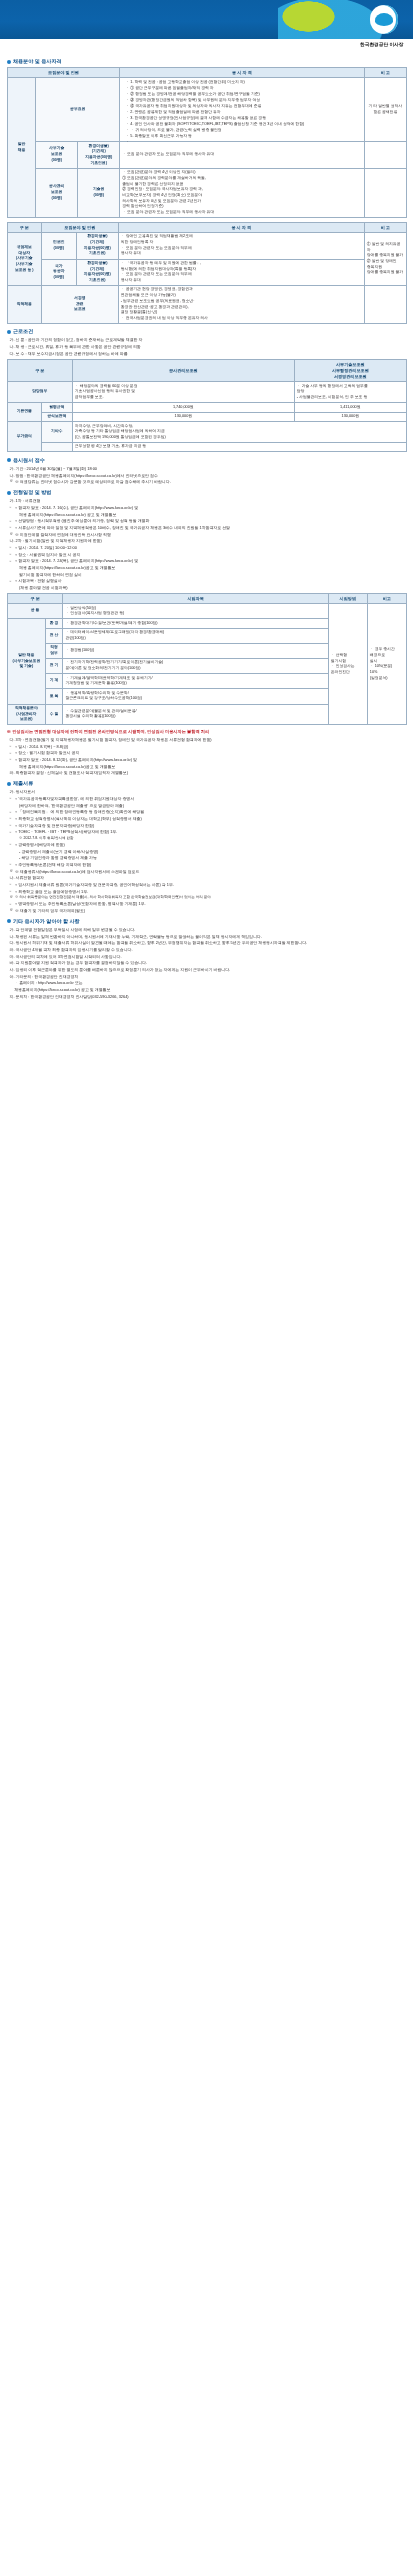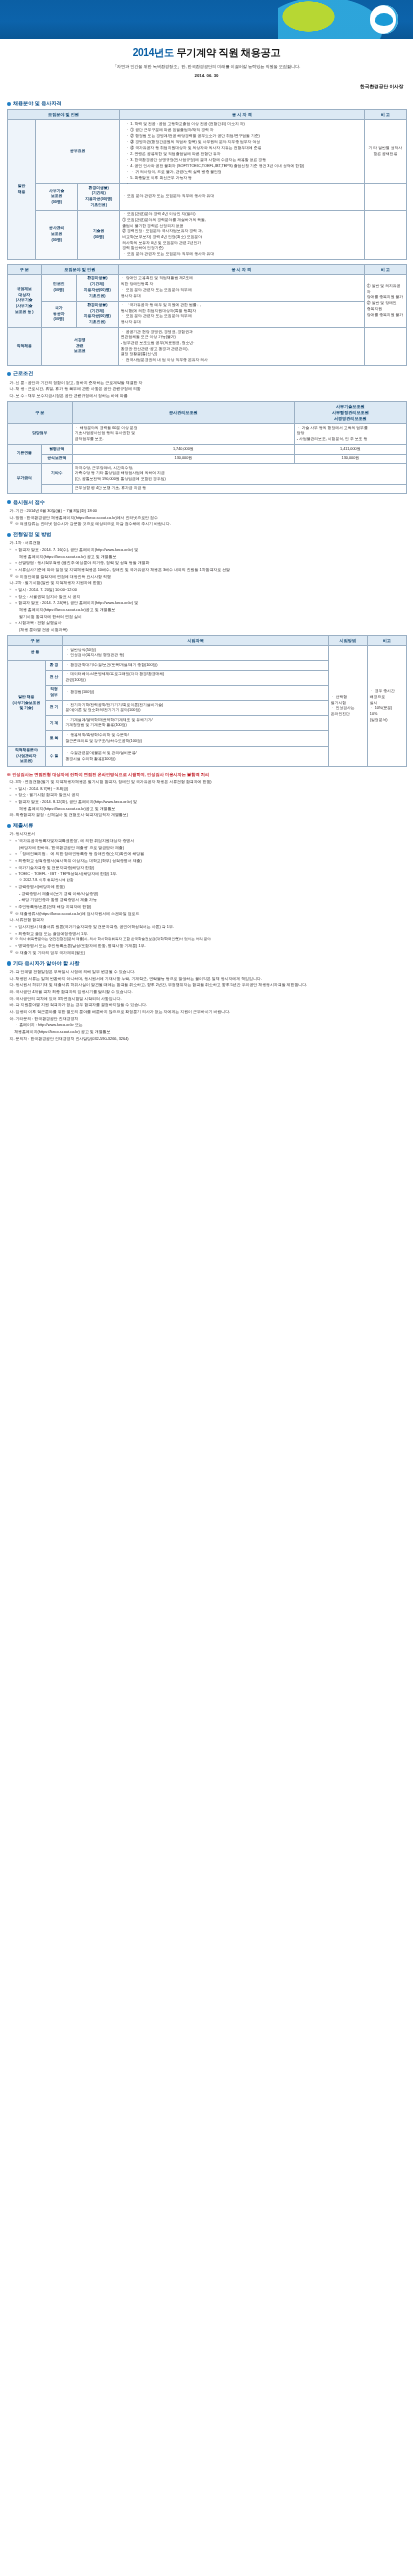--- a/index.html
+++ b/index.html
@@ -106,27 +106,20 @@
 <body>
 
 <div class="page">
 
   <div class="banner">
     <div class="swoosh"></div>
     <div class="swoosh2"></div>
     <div class="glyph"></div>
   </div>
 
-  <div class="title-wrap">
-    <div class="title">
-      <span class="blue">2014년도</span><span> 무기계약 직원 채용공고</span>
-    </div>
-    <div class="subtitle">「자연과 인간을 위한 녹색환경창조」한, 한국환경공단의 미래를 이끌어갈 능력있는 직원을 모집합니다.</div>
-    <div class="date">2014. 06. 30</div>
-  </div>
   <div class="signer">한국환경공단 이사장</div>
 
   <div class="sec">
     <span class="dot"></span>
     <span>채용분야 및 응사자격</span>
   </div>
 
   <table>
     <colgroup>
         <col style="width:28.4px">

